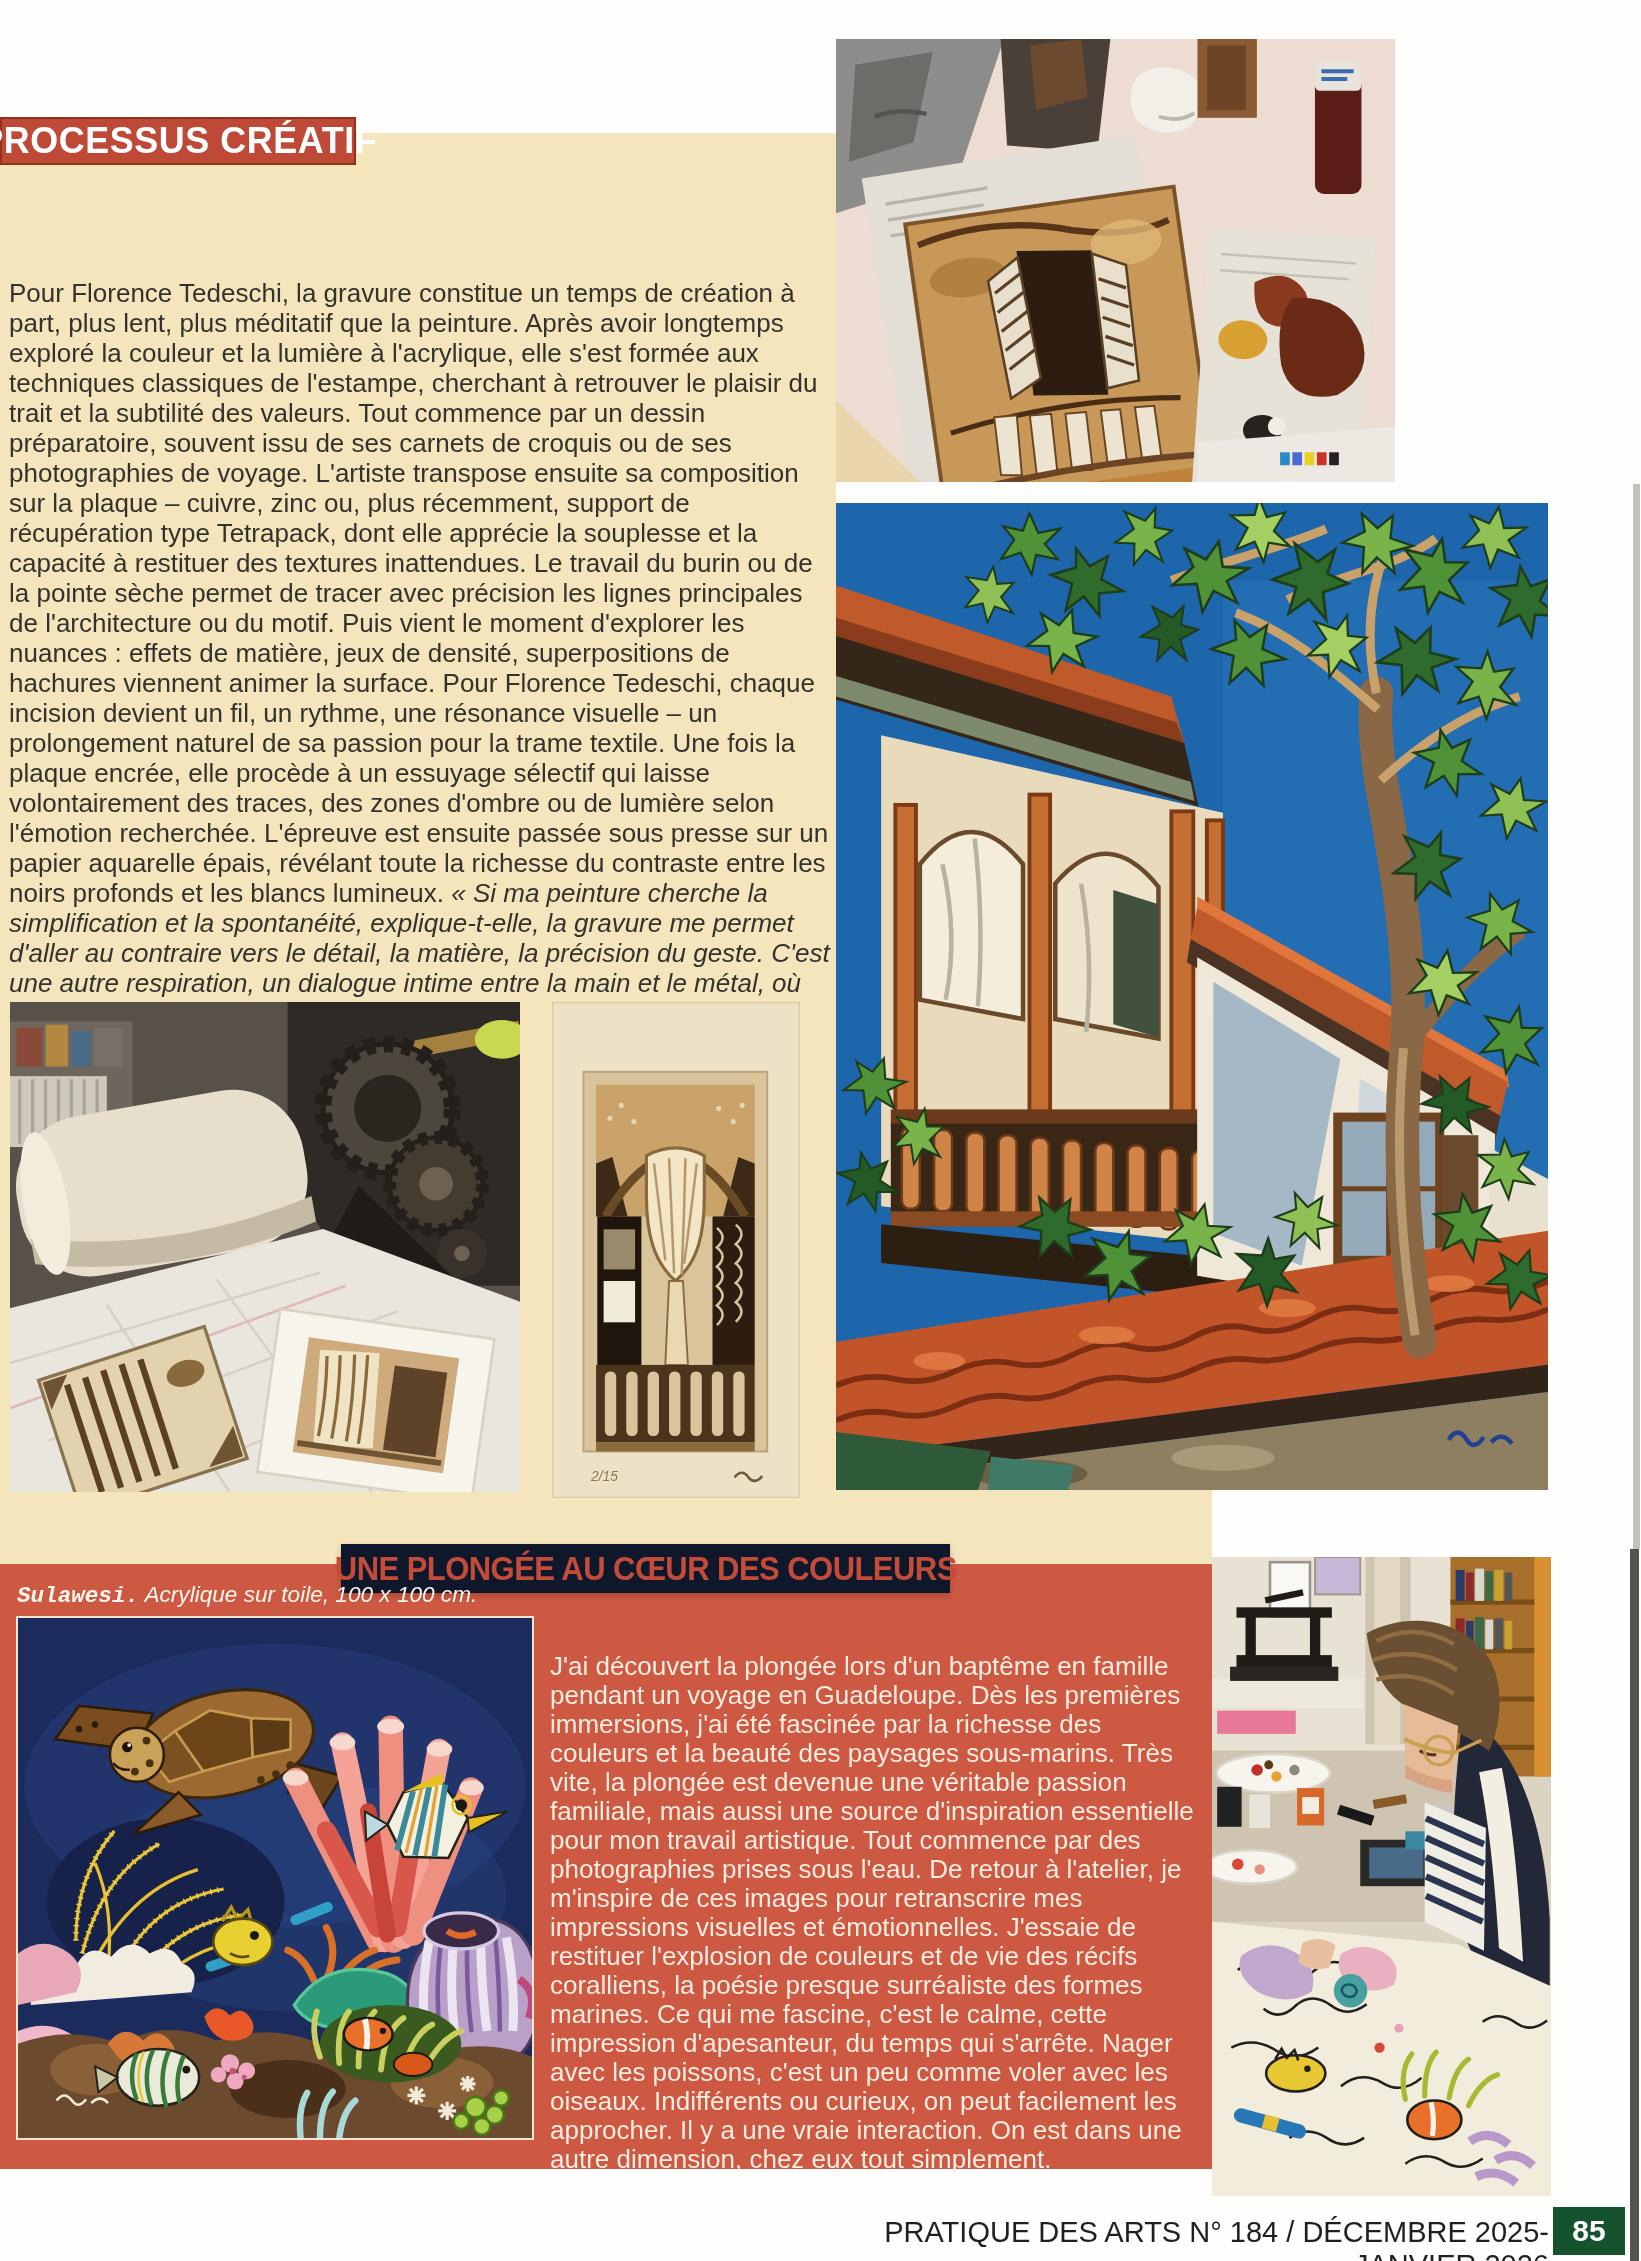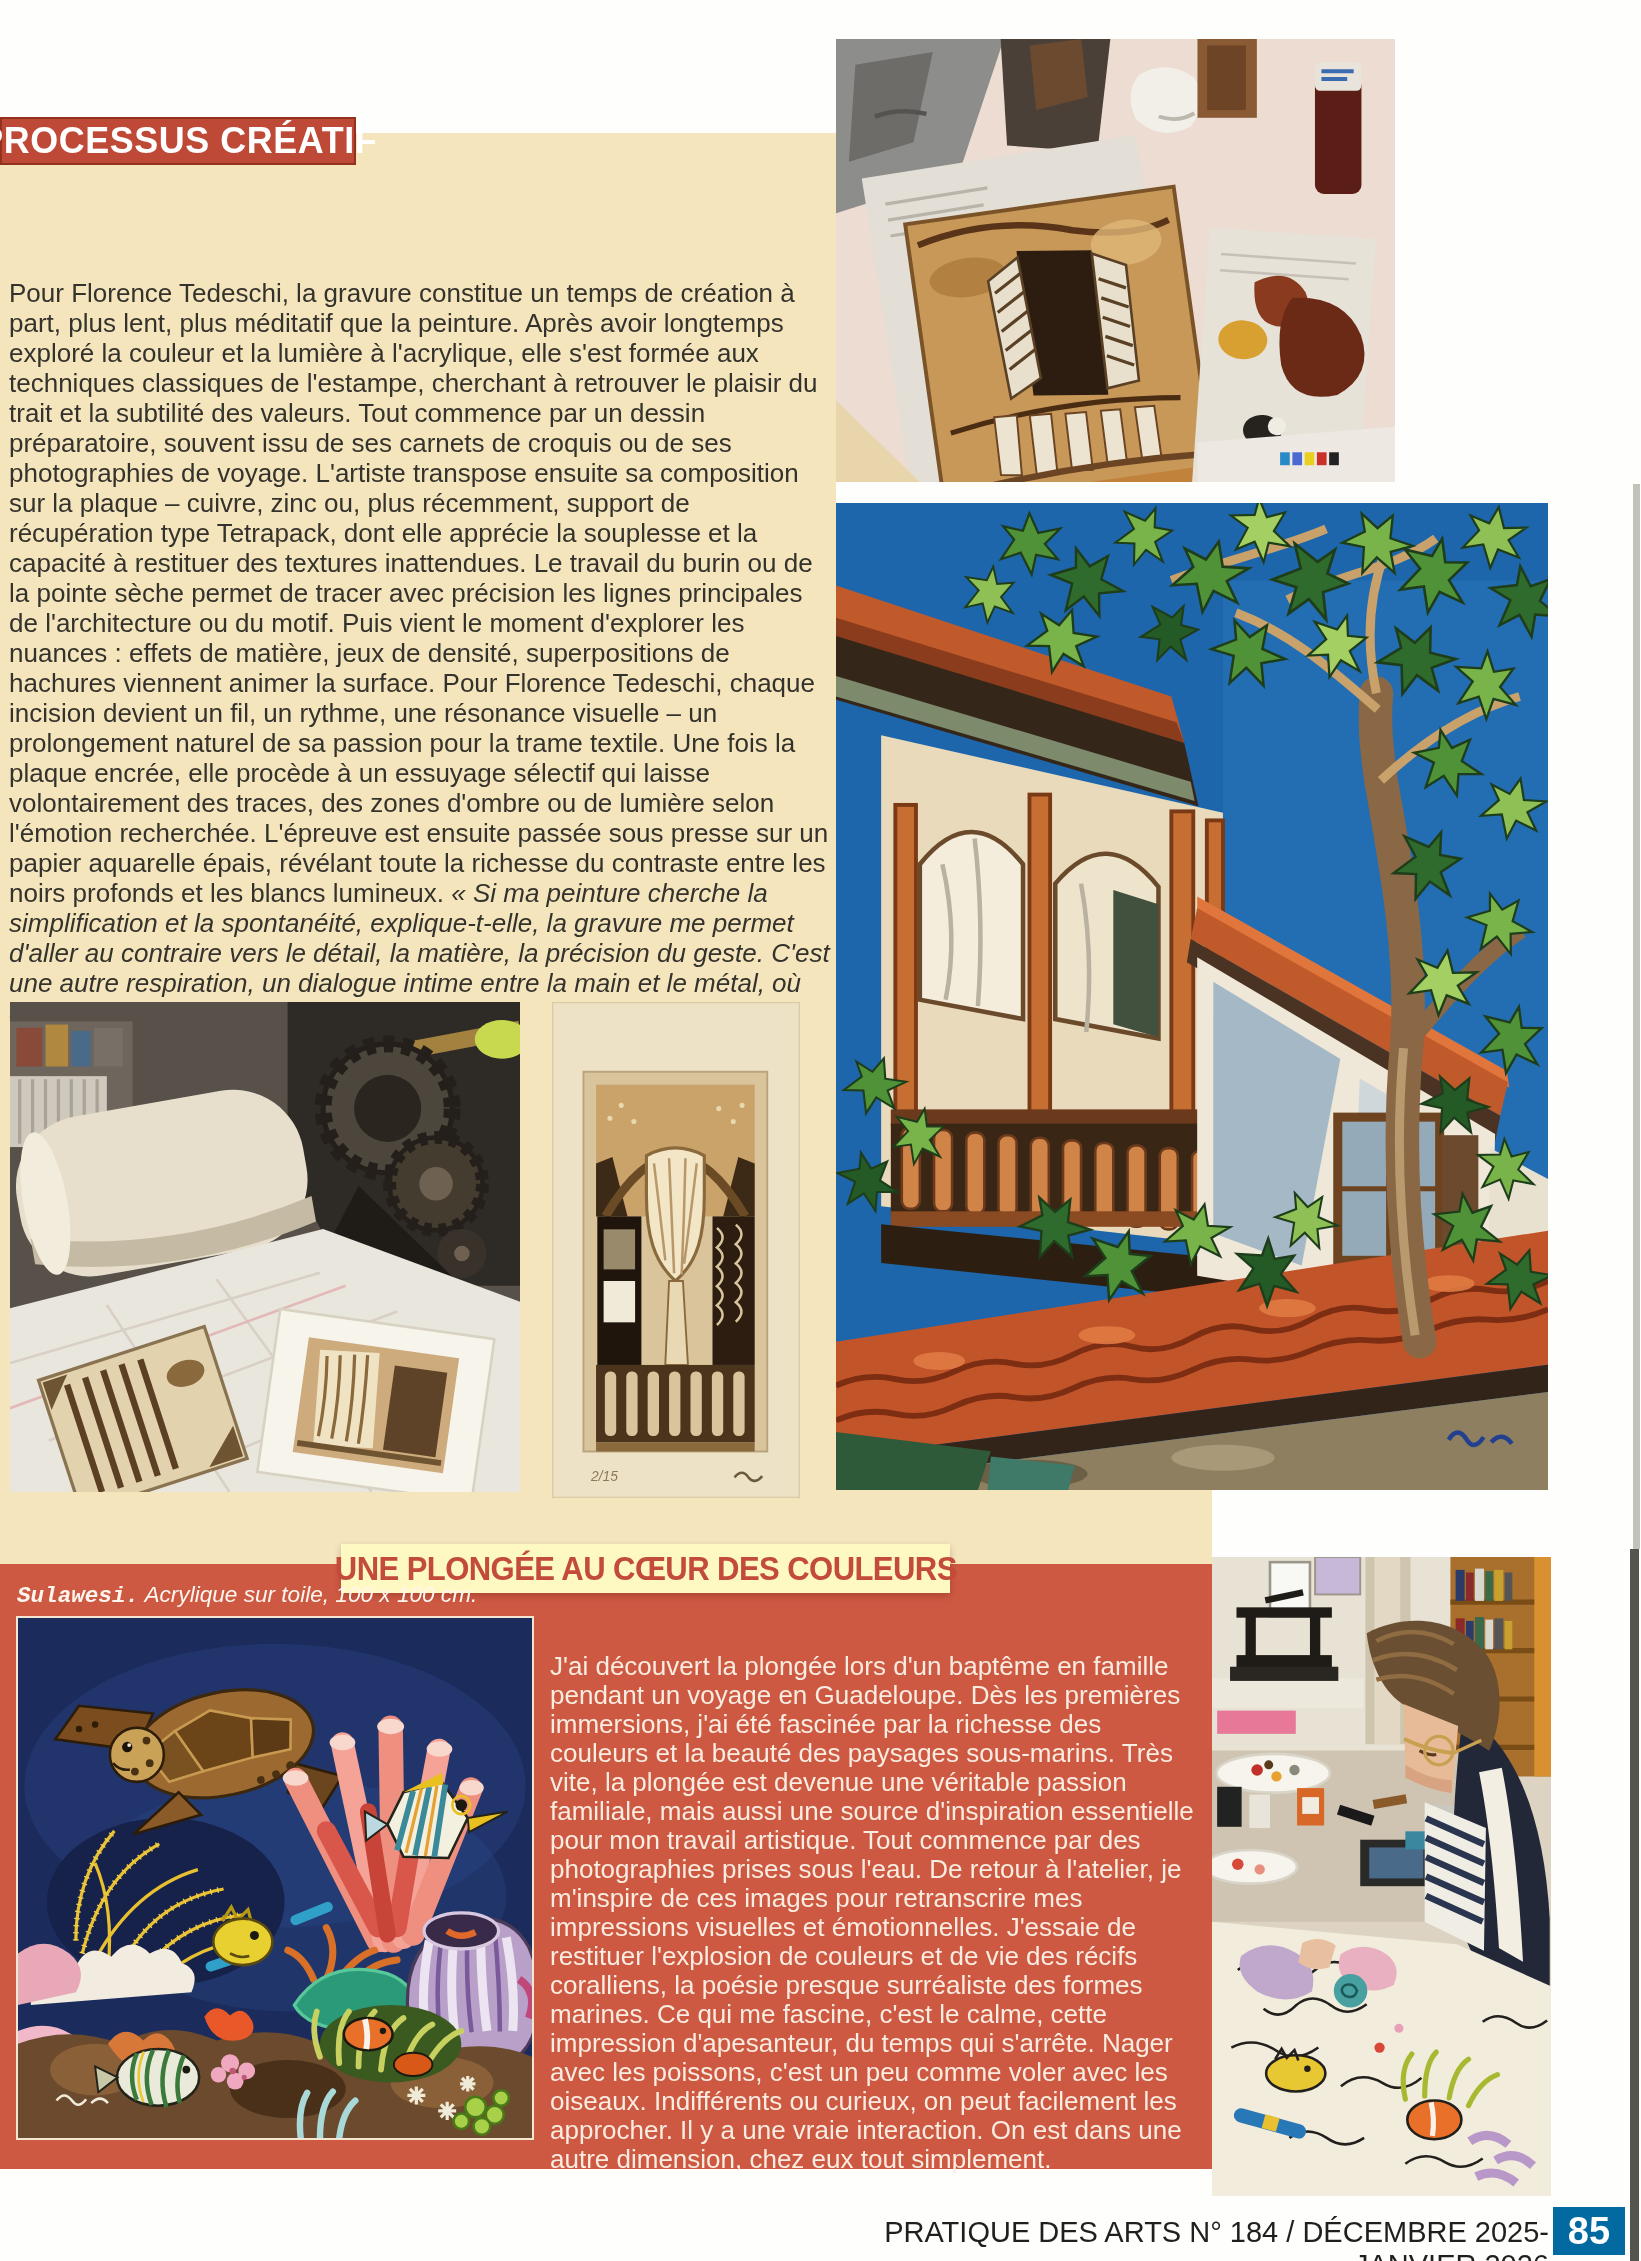--- a/index.html
+++ b/index.html
@@ -30,39 +30,39 @@
   .fig-press{left:10.3px;top:1002px;width:510px;height:490px;}
   .fig-engraving{left:546px;top:1002px;width:254px;height:496px;padding-left:6px;}
   .fig-sulawesi{left:15.5px;top:1616px;width:518px;height:524px;border:2.6px solid #f2e6d2;}
   .fig-artist{left:1212px;top:1557px;width:339px;height:639px;}
 
   .cap-makedonska{left:839px;top:1501px;width:581px;font-size:22px;font-style:italic;color:#242118;}
   .cap-makedonska b{font-weight:bold;}
 
   .red-section{left:0;top:1564px;width:1213px;height:605px;background:#cd5942;}
 
-  .banner{left:341px;top:1544px;width:609px;height:49px;background:#fef9c3;
+  .banner{left:341px;top:1544px;width:609px;height:49px;background:#0f172a;
           display:flex;align-items:center;justify-content:center;
           box-shadow:0 3.2px 6.5px rgba(80,20,10,.25);}
   .banner span{font-size:33px;font-weight:bold;color:#c24b3a;letter-spacing:-0.6px;
                transform:scaleX(.94);white-space:nowrap;}
 
   .cap-sulawesi{left:17px;top:1582px;width:529px;font-size:22.6px;font-style:italic;color:#fdf6ee;}
   .cap-sulawesi b{font-weight:bold;font-family:Liberation Mono, monospace;}
 
   .plongee-body{left:550px;top:1626px;width:656px;font-size:26px;line-height:29px;color:#f9ece1;}
 
   .edge-light{left:1633px;top:484px;width:6.5px;height:1065px;background:#c2c2bb;}
   .edge-dark{left:1630px;top:1549px;width:9px;height:712px;background:#55544e;}
 
   .footer-text{left:839px;top:2216px;width:710px;text-align:right;font-size:29px;
                color:#1f1f1d;letter-spacing:0;}
-  .page-num{left:1553px;top:2207px;width:72px;height:48px;background:#0369a1;
+  .page-num{left:1553px;top:2207px;width:72px;height:48px;background:#14532d;
             display:flex;align-items:center;justify-content:center;
-            color:#ffffff;font-size:38px;font-weight:bold;}
+            color:#ffffff;font-size:30px;font-weight:bold;}
 </style>
 </head>
 <body>
 
 <div class="page">
 
   <div class="abs cream-main"></div>
   <div class="abs cream-cap"></div>
 
   <div class="abs kicker">

